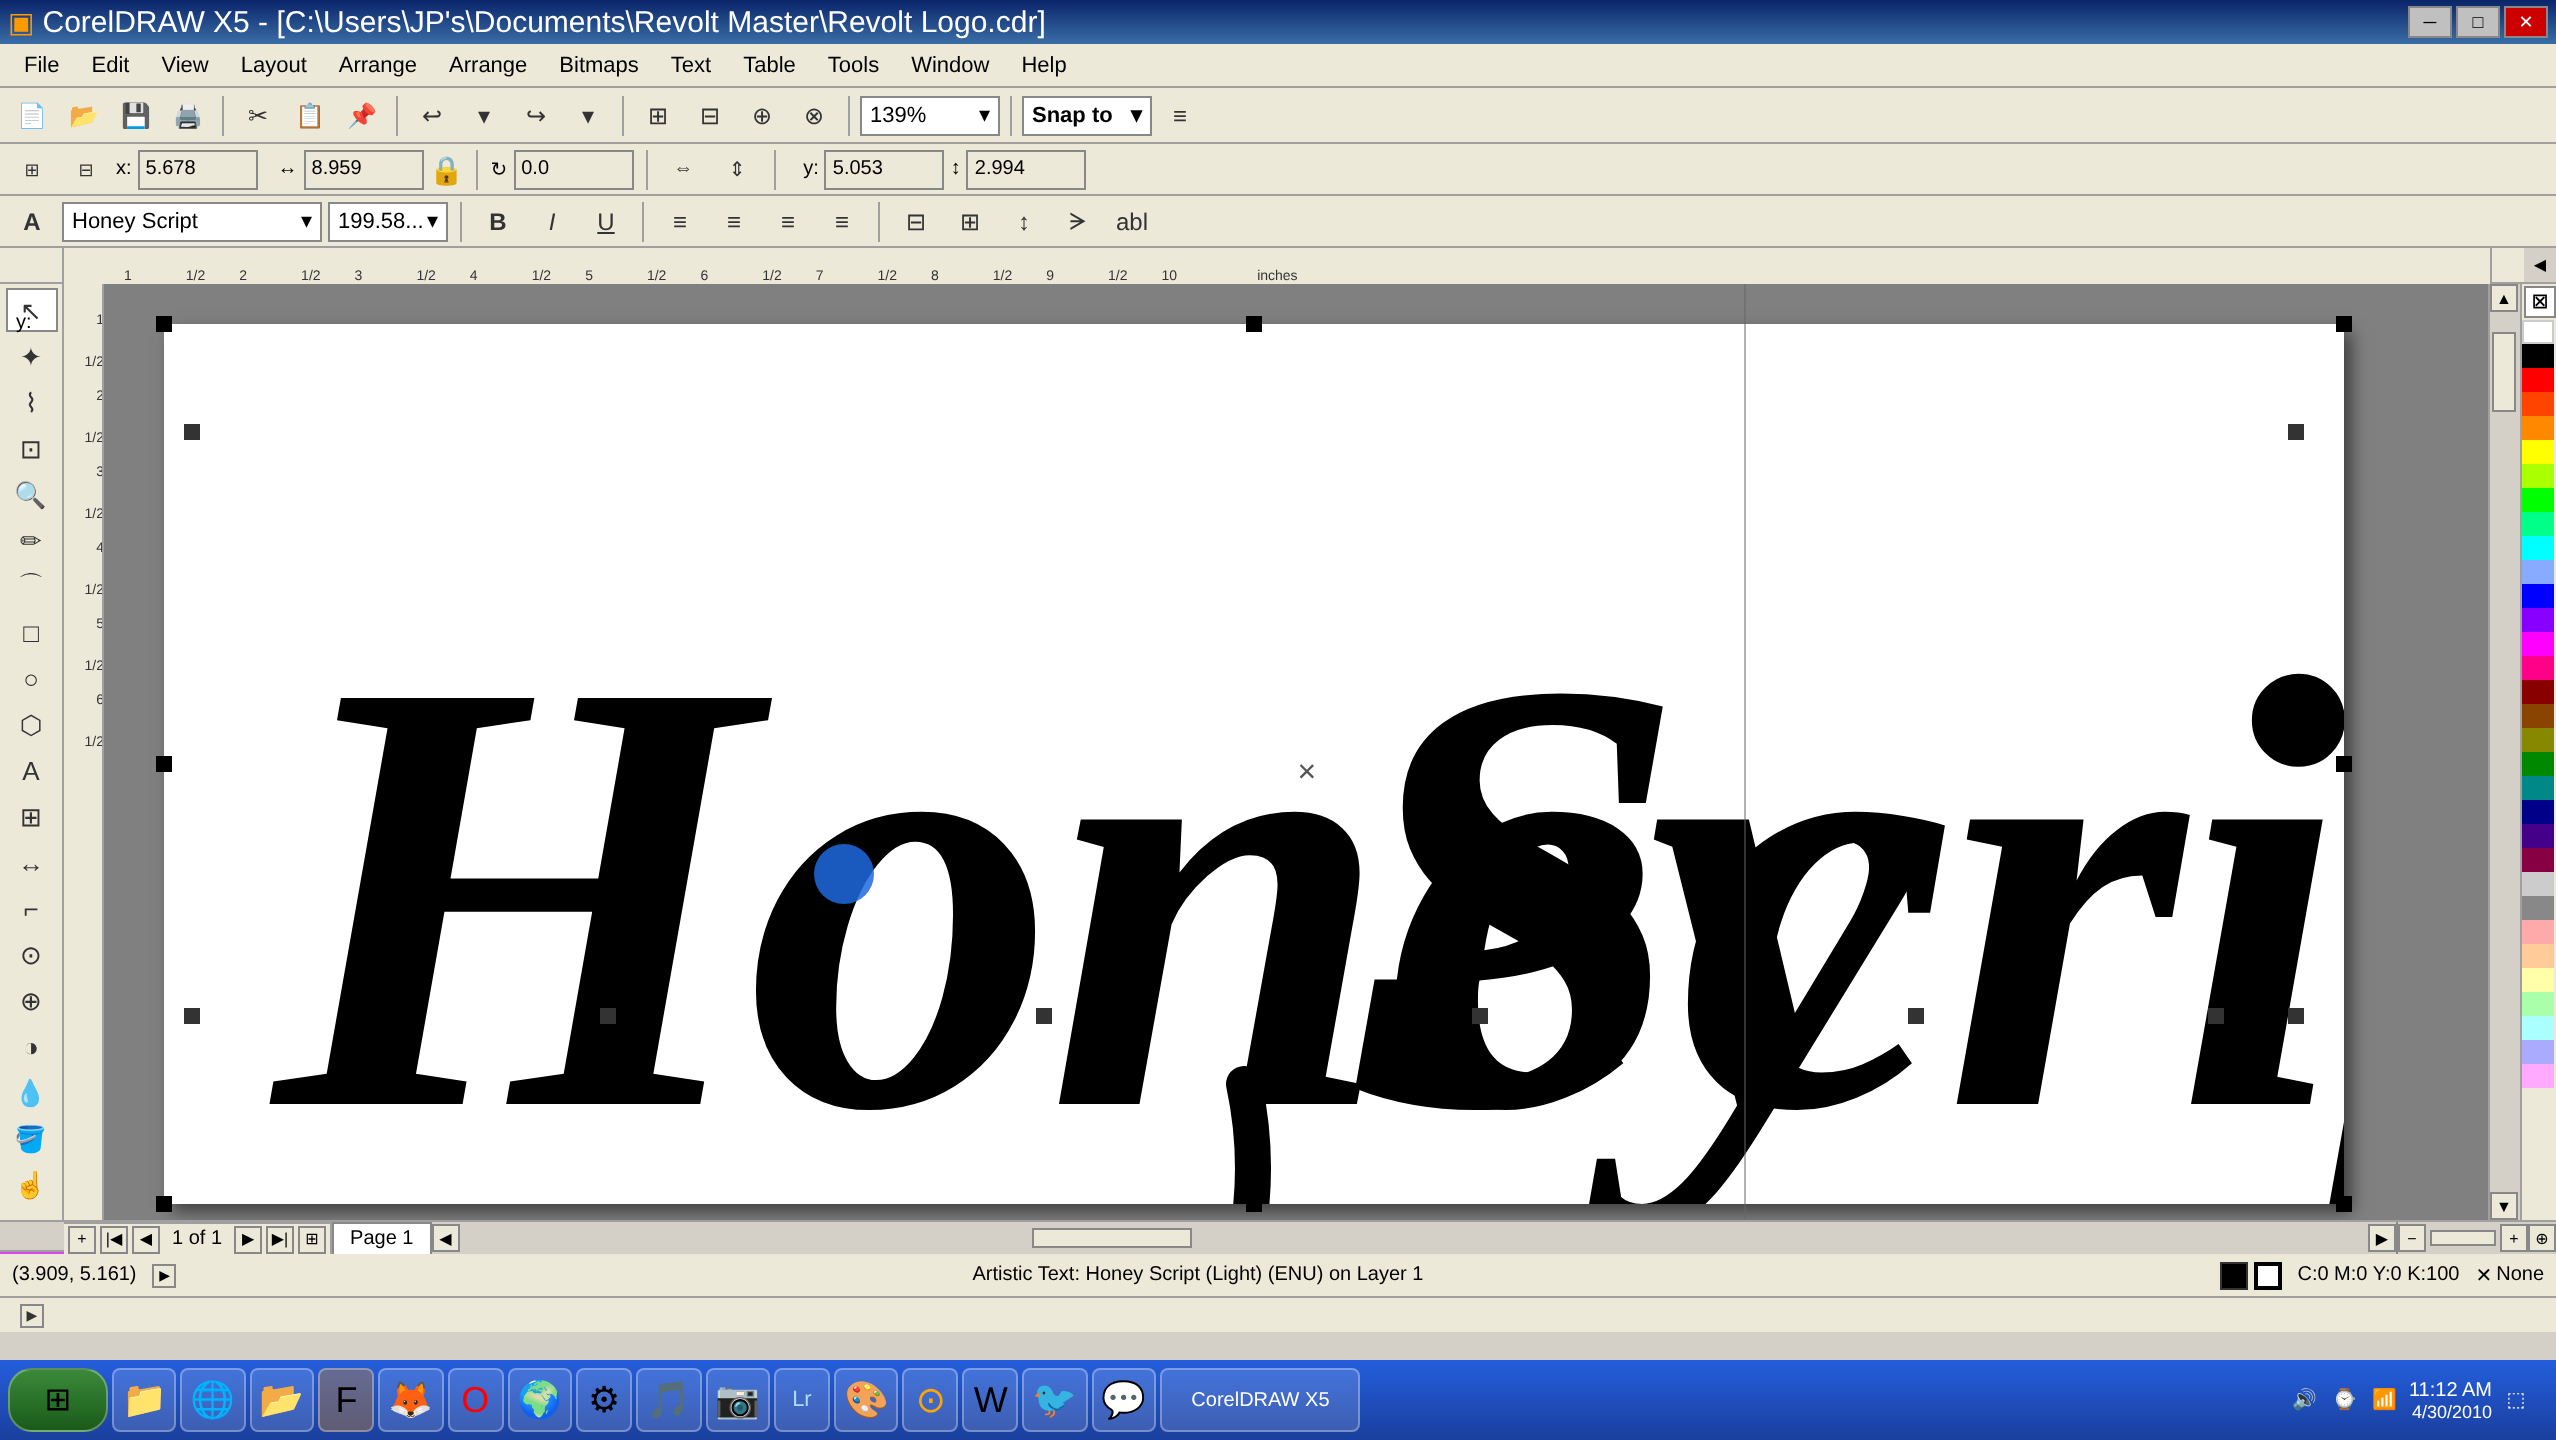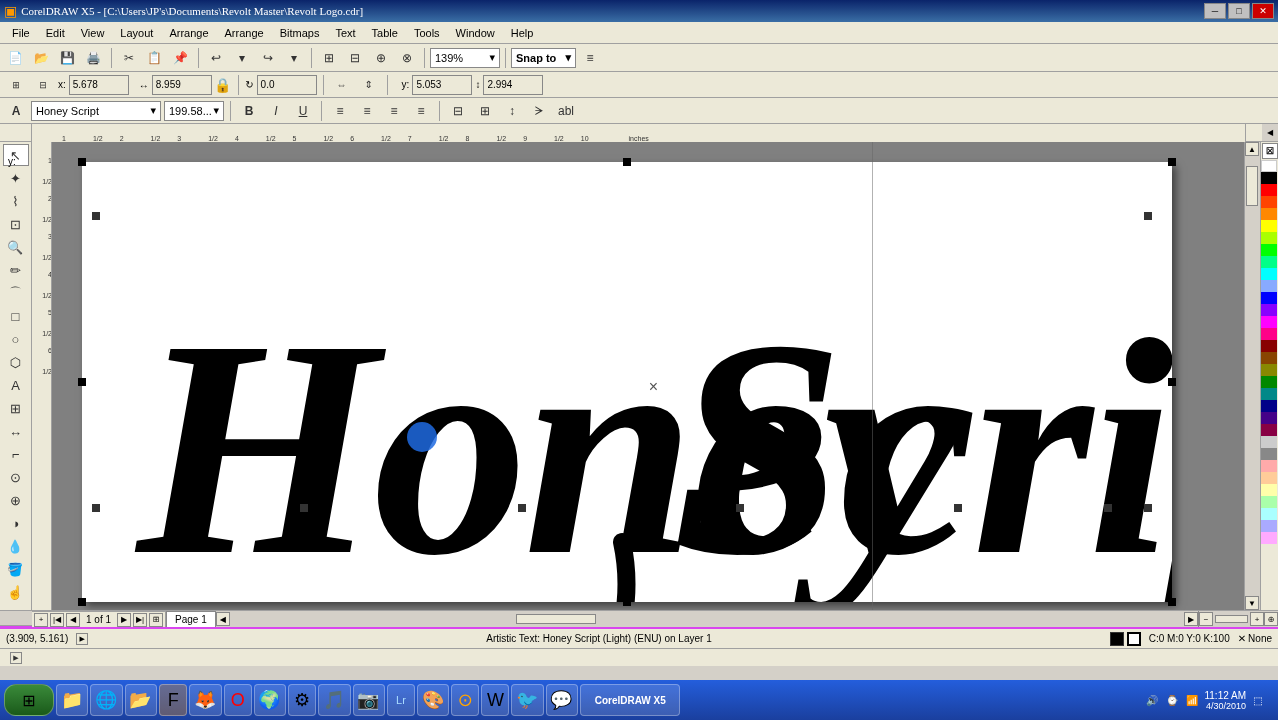--- a/index.html
+++ b/index.html
@@ -269,21 +269,21 @@
       overflow: hidden;
       margin-left: 20px;
     }
   </style>
 </head>
 <body>
 
 <div id="titlebar">
   <div id="titlebar-left">
     <span style="font-size:14px;color:#f90;">▣</span>
-    <span style="font-size:11px;font-family:Liberation Serif, serif;">CorelDRAW X5 - [C:\Users\JP's\Documents\Revolt Master\Revolt Logo.cdr]</span>
+    <span style="font-size:15px;">CorelDRAW X5 - [C:\Users\JP's\Documents\Revolt Master\Revolt Logo.cdr]</span>
   </div>
   <div id="titlebar-controls">
     <div class="titlebar-btn">─</div>
     <div class="titlebar-btn">□</div>
     <div class="titlebar-btn close">✕</div>
   </div>
 </div>
 
 <div id="menubar">
   <div class="menu-item">File</div>
@@ -587,21 +587,21 @@
   </div>
 
   <div style="width:80px; height:16px; background:#d4d0c8; display:flex; align-items:center; border-left:1px solid #888;">
     <div style="width:14px; height:14px; background:#ece9d8; border:1px solid #888; font-size:8px; display:flex; align-items:center; justify-content:center;">−</div>
     <div style="flex:1; height:8px; background:#ece9d8; border:1px solid #888; margin:0 2px;"></div>
     <div style="width:14px; height:14px; background:#ece9d8; border:1px solid #888; font-size:8px; display:flex; align-items:center; justify-content:center;">+</div>
     <div style="width:14px; height:14px; background:#ece9d8; border:1px solid #888; font-size:8px; display:flex; align-items:center; justify-content:center;">⊕</div>
   </div>
 </div>
 
-<div id="statusbar" style="height:22px; background:#ece9d8; border-top:3px solid #d946ef; display:flex; align-items:center; padding:0 6px; gap:8px; font-size:10px;">
+<div id="statusbar" style="height:22px; background:#ece9d8; border-top:1px solid #d946ef; display:flex; align-items:center; padding:0 6px; gap:8px; font-size:10px;">
   <span>(3.909, 5.161)</span>
   <div style="width:12px; height:12px; border:1px solid #888; background:#ece9d8; display:flex; align-items:center; justify-content:center; font-size:7px;">▶</div>
   <span style="flex:1; text-align:center;">Artistic Text: Honey Script (Light) (ENU) on Layer 1</span>
 
   <div style="display:flex; align-items:center; gap:3px;">
     <div style="width:14px; height:14px; background:black; border:1px solid #333;"></div>
     <div style="width:14px; height:14px; background:white; border:2px solid black;"></div>
   </div>
   <span class="cmyk-text">C:0 M:0 Y:0 K:100</span>
   <div style="display:flex; align-items:center; gap:2px;">
@@ -629,21 +629,21 @@
   <div class="task-btn" style="min-width:28px;">🌍</div>
   <div class="task-btn" style="min-width:28px;">⚙</div>
   <div class="task-btn" style="min-width:28px;">🎵</div>
   <div class="task-btn" style="min-width:28px;">📷</div>
   <div class="task-btn" style="min-width:28px; font-size:11px; color:#adf;">Lr</div>
   <div class="task-btn" style="min-width:28px;">🎨</div>
   <div class="task-btn" style="min-width:28px; color:orange;">⊙</div>
   <div class="task-btn" style="min-width:28px;">W</div>
   <div class="task-btn" style="min-width:28px;">🐦</div>
   <div class="task-btn" style="min-width:28px;">💬</div>
-  <div class="task-btn" style="min-width:100px; font-size:10px; color:white; font-weight:bold;">CorelDRAW X5</div>
+  <div class="task-btn" style="min-width:100px; font-size:10px; color:white; font-weight:normal;">CorelDRAW X5</div>
 
   <div id="sys-tray">
     <div style="width:16px; height:16px; display:flex; align-items:center; justify-content:center;">🔊</div>
     <div style="width:16px; height:16px; display:flex; align-items:center; justify-content:center;">⌚</div>
     <div style="width:16px; height:16px; display:flex; align-items:center; justify-content:center;">📶</div>
     <div style="text-align:right;">
       <div>11:12 AM</div>
       <div style="font-size:9px;">4/30/2010</div>
     </div>
     <div style="width:16px; height:16px; display:flex; align-items:center; justify-content:center;">⬚</div>

